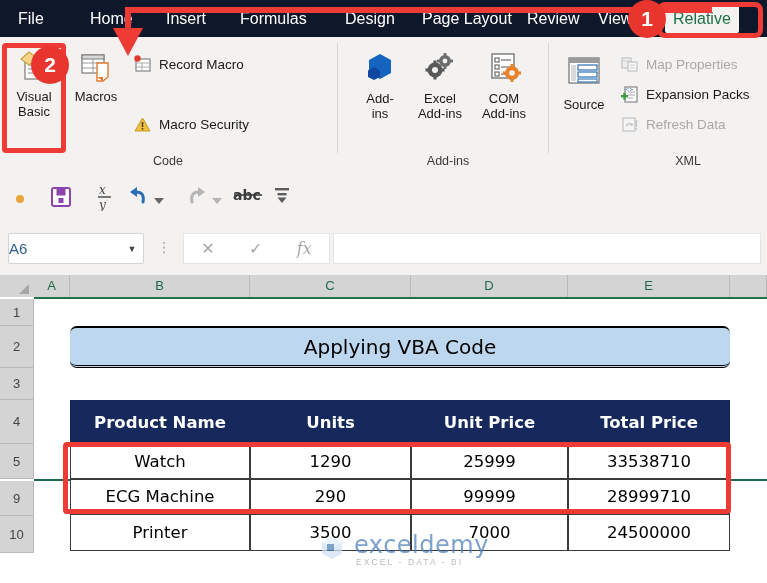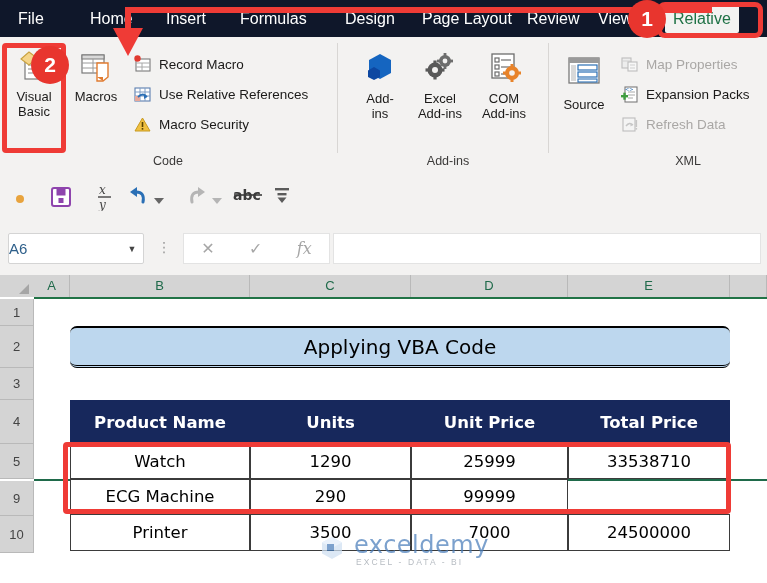--- a/index.html
+++ b/index.html
@@ -175,35 +175,20 @@
           <rect x="3" y="4" width="14" height="12" fill="#fff" stroke="#7a7a7a" stroke-width="1.1"></rect>
           <line x1="3" y1="8" x2="17" y2="8" stroke="#a8a8a8" stroke-width="1"></line>
           <line x1="3" y1="12" x2="17" y2="12" stroke="#a8a8a8" stroke-width="1"></line>
           <line x1="9" y1="8" x2="9" y2="16" stroke="#a8a8a8" stroke-width="1"></line>
           <circle cx="4.5" cy="3.5" r="3.2" fill="#e03a2f"></circle>
         </svg>
       </span>
       <span>Record Macro</span>
     </div>
 
-    <div class="smallrow" style="left:133px;top:48px;">
-      <span class="ic">
-        <svg width="19" height="19" viewBox="0 0 19 19">
-          <rect x="2" y="3" width="15" height="13" fill="#fff" stroke="#5b7fb0" stroke-width="1.1"></rect>
-          <line x1="2" y1="7" x2="17" y2="7" stroke="#7f9dc4" stroke-width="1"></line>
-          <line x1="2" y1="11" x2="17" y2="11" stroke="#7f9dc4" stroke-width="1"></line>
-          <line x1="7" y1="3" x2="7" y2="16" stroke="#7f9dc4" stroke-width="1"></line>
-          <line x1="12" y1="3" x2="12" y2="16" stroke="#7f9dc4" stroke-width="1"></line>
-          <rect x="2" y="11" width="5" height="5" fill="#e8a89a"></rect>
-          <path d="M5 12 q5 -5 9 0" stroke="#2a6fb5" stroke-width="1.8" fill="none"></path>
-          <polygon points="14,12 11,10 11,14" fill="#2a6fb5"></polygon>
-        </svg>
-      </span>
-      <span>Use Relative References</span>
-    </div>
 
     <div class="smallrow" style="left:133px;top:78px;">
       <span class="ic">
         <svg width="19" height="19" viewBox="0 0 19 19">
           <polygon points="9.5,3 17,16 2,16" fill="#f0c040" stroke="#c89a20" stroke-width="1"></polygon>
           <rect x="8.7" y="7" width="1.6" height="5" fill="#5a4300"></rect>
           <rect x="8.7" y="13" width="1.6" height="1.7" fill="#5a4300"></rect>
         </svg>
       </span>
       <span>Macro Security</span>
@@ -437,20 +422,21 @@
     <div class="cell hcell" style="left:568px;top:125px;width:162px;height:44px;">Total Price</div>
 
     <div class="cell dcell" style="left:70px;top:169px;width:180px;height:35px;">Watch</div>
     <div class="cell dcell" style="left:250px;top:169px;width:161px;height:35px;">1290</div>
     <div class="cell dcell" style="left:411px;top:169px;width:157px;height:35px;">25999</div>
     <div class="cell dcell" style="left:568px;top:169px;width:162px;height:35px;">33538710</div>
 
     <div class="cell dcell" style="left:70px;top:204px;width:180px;height:35px;">ECG Machine</div>
     <div class="cell dcell" style="left:250px;top:204px;width:161px;height:35px;">290</div>
     <div class="cell dcell" style="left:411px;top:204px;width:157px;height:35px;">99999</div>
+    <div class="cell dcell" style="left:568px;top:204px;width:162px;height:35px;">28999710</div>
 
     <div class="cell dcell" style="left:70px;top:239px;width:180px;height:37px;">Printer</div>
     <div class="cell dcell" style="left:250px;top:239px;width:161px;height:37px;">3500</div>
     <div class="cell dcell" style="left:411px;top:239px;width:157px;height:37px;">7000</div>
     <div class="cell dcell" style="left:568px;top:239px;width:162px;height:37px;">24500000</div>
 
     <div class="wm" style="left:312px;top:256px;">
       <div class="wm-cube">
         <svg width="28" height="28" viewBox="0 0 28 28">
           <polygon points="14,3 24,8.5 24,19.5 14,25 4,19.5 4,8.5" fill="#cfe0f2"></polygon>

